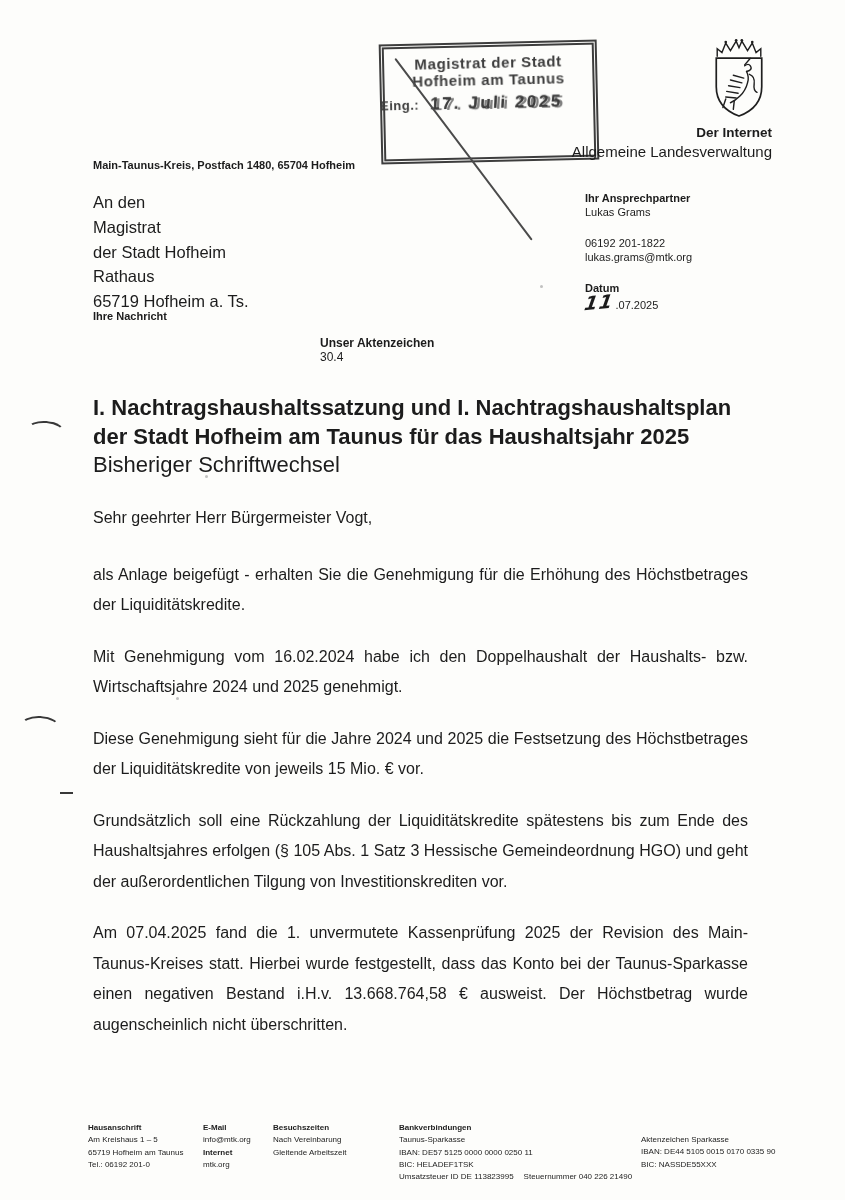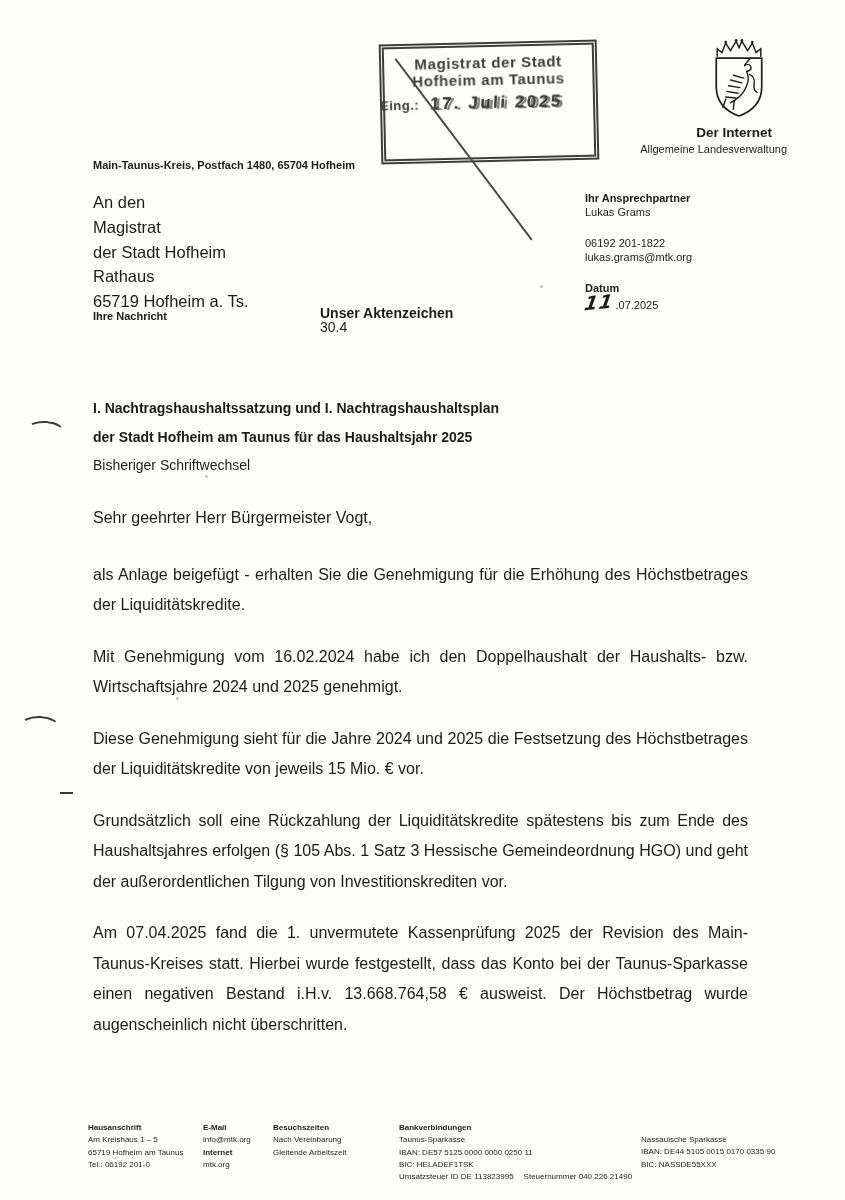--- a/index.html
+++ b/index.html
@@ -24,38 +24,38 @@
     text-shadow:3px 1px 0 rgba(61,61,61,.65), 0 0 1px rgba(61,61,61,.5);
   }
   
   .diag{
     position:absolute;left:396px;top:58px;width:227px;height:1.8px;
     background:#4b4b4b;transform:rotate(53deg);transform-origin:0 0;border-radius:2px;
   }
   
   .arms{position:absolute;left:703px;top:36px;width:72px;height:88px;}
   .org-title{position:absolute;right:73px;top:125px;font-size:13.5px;font-weight:700;}
-  .org-sub{position:absolute;right:58px;top:143px;font-size:11px;margin-left:9px;}
+  .org-sub{position:absolute;right:73px;top:143px;font-size:15px;margin-left:9px;}
   
   .sender{position:absolute;left:93px;top:159px;font-size:11px;font-weight:700;}
   .recipient{position:absolute;left:93px;top:190px;font-size:16.5px;line-height:24.8px;}
   .contact{position:absolute;left:585px;top:191px;font-size:11px;line-height:14px;}
   .c-bold{font-weight:700;}
   .c-phone{margin-top:17px;}
   .c-datum{margin-top:17px;font-weight:700;}
   .hw{
     display:inline-block;font-size:19px;font-weight:700;font-style:italic;
     transform:skewX(-14deg) rotate(-5deg);letter-spacing:1px;margin-right:2px;
     font-family:"DejaVu Sans",sans-serif;
   }
   .refs-your{position:absolute;left:93px;top:310px;font-size:11px;font-weight:700;}
-  .refs-our{position:absolute;left:320px;top:306px;font-size:14px;line-height:14px;}
+  .refs-our{position:absolute;left:320px;top:336px;font-size:12px;line-height:14px;}
   .refs-our .lbl{font-weight:700;}
   
-  .subject{position:absolute;left:93px;top:394px;font-size:14px;line-height:28.5px;}
+  .subject{position:absolute;left:93px;top:394px;font-size:22px;line-height:28.5px;}
   .subject .b{font-weight:700;}
   .letter-body{position:absolute;left:93px;top:503px;width:655px;font-size:16px;line-height:30.5px;}
   .letter-body p{margin:0 0 21px 0;}
   .letter-body p.salutation{margin-bottom:26px;}
   .para{text-align:justify;}
   
   .f{position:absolute;top:1122px;font-size:8px;line-height:12.3px;color:#1d1d1d;}
   .f1{left:88px;} .f2{left:203px;} .f3{left:273px;} .f4{left:399px;} .f5{left:641px;top:1134px;}
   .fh{font-weight:700;}
   .tax-gap{margin-left:10px;text-align:center;}
@@ -171,21 +171,21 @@
   <div class="f f4">
     <div class="fh">Bankverbindungen</div>
     <div>Taunus-Sparkasse</div>
     <div>IBAN: DE57 5125 0000 0000 0250 11</div>
     <div>BIC: HELADEF1TSK</div>
     <div>
       <span>Umsatzsteuer ID DE 113823995</span><span class="tax-gap">Steuernummer 040 226 21490</span>
     </div>
   </div>
   <div class="f f5">
-    <div>Nassauische Sparkasse</div>
+    <div>Aktenzeichen Sparkasse</div>
     <div>IBAN: DE44 5105 0015 0170 0335 90</div>
     <div>BIC: NASSDE55XXX</div>
   </div>
 
   <div class="arc arc1"></div>
   <div class="arc arc2"></div>
   <div class="dashmark"></div>
   <div class="speck" style="left:540px;top:285px;"></div>
   <div class="speck" style="left:205px;top:475px;"></div>
   <div class="speck" style="left:176px;top:697px;"></div>

